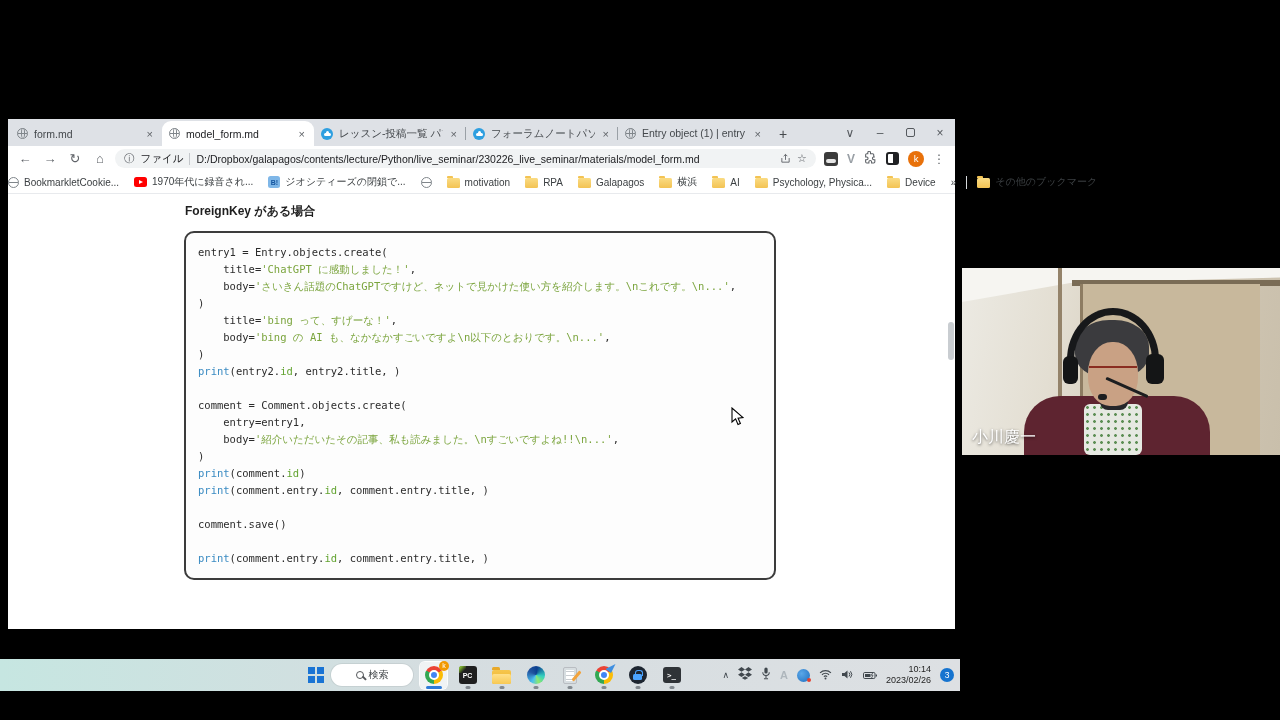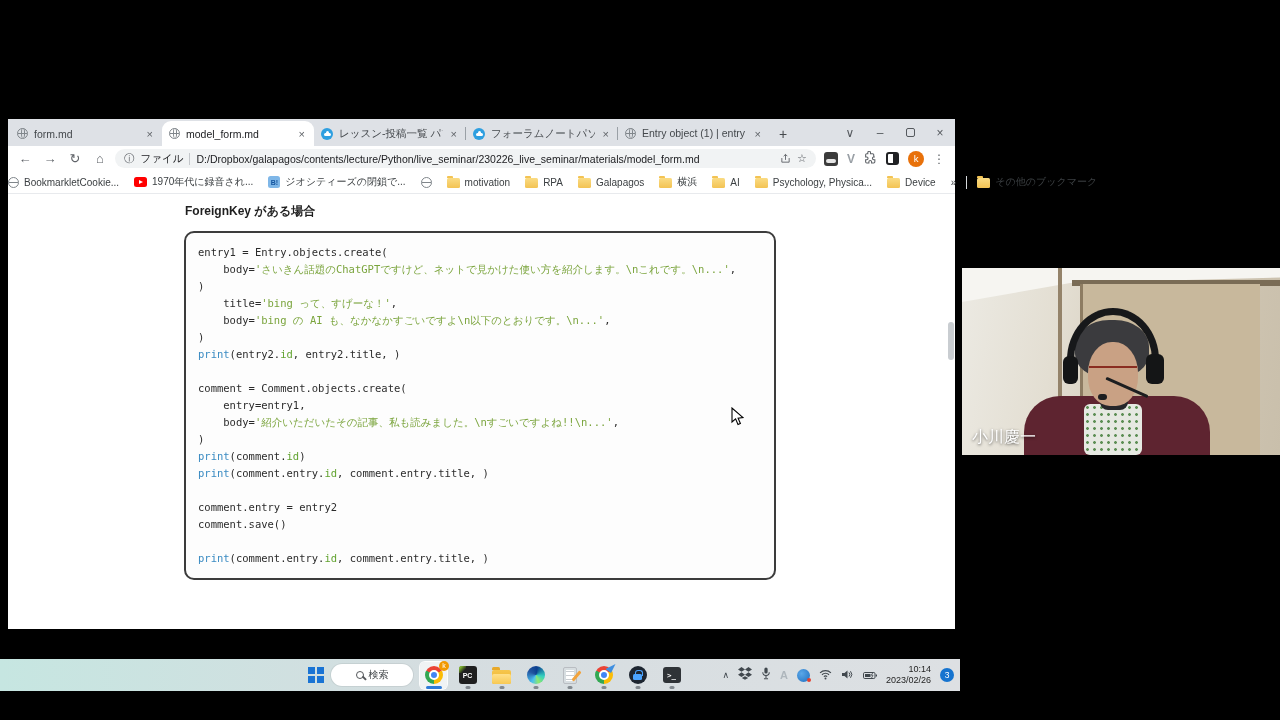--- a/index.html
+++ b/index.html
@@ -331,35 +331,35 @@
               <span>その他のブックマーク</span>
             </span>
           </span>
         </div>
 
       <div class="content">
         <div class="doc">
           <div class="doc-heading">ForeignKey がある場合</div>
           <div class="codebox" id="code">
               <div class="code-line"><span>entry1 = Entry.objects.create(</span></div>
+              <div class="code-line"><span>    title=</span><span class="seg-s">'ChatGPT に感動しました！'</span><span>,</span></div>
               <div class="code-line"><span>    body=</span><span class="seg-s">'さいきん話題のChatGPTですけど、ネットで見かけた使い方を紹介します。\nこれです。\n...'</span><span>,</span></div>
               <div class="code-line"><span>)</span></div>
               <div class="code-line"><span>    title=</span><span class="seg-s">'bing って、すげーな！'</span><span>,</span></div>
               <div class="code-line"><span>    body=</span><span class="seg-s">'bing の AI も、なかなかすごいですよ\n以下のとおりです。\n...'</span><span>,</span></div>
               <div class="code-line"><span>)</span></div>
               <div class="code-line"><span class="seg-k">print</span><span>(entry2.</span><span class="seg-i">id</span><span>, entry2.title, )</span></div>
               <div class="code-line"></div>
               <div class="code-line"><span>comment = Comment.objects.create(</span></div>
               <div class="code-line"><span>    entry=entry1,</span></div>
               <div class="code-line"><span>    body=</span><span class="seg-s">'紹介いただいたその記事、私も読みました。\nすごいですよね!!\n...'</span><span>,</span></div>
               <div class="code-line"><span>)</span></div>
               <div class="code-line"><span class="seg-k">print</span><span>(comment.</span><span class="seg-i">id</span><span>)</span></div>
               <div class="code-line"><span class="seg-k">print</span><span>(comment.entry.</span><span class="seg-i">id</span><span>, comment.entry.title, )</span></div>
               <div class="code-line"></div>
-              <div class="code-line"><span>comment.entry = entry2</span></div>
               <div class="code-line"><span>comment.save()</span></div>
               <div class="code-line"></div>
               <div class="code-line"><span class="seg-k">print</span><span>(comment.entry.</span><span class="seg-i">id</span><span>, comment.entry.title, )</span></div>
             </div>
         </div>
         <div class="scroll-thumb"></div>
       </div>
 
     </div>
 

